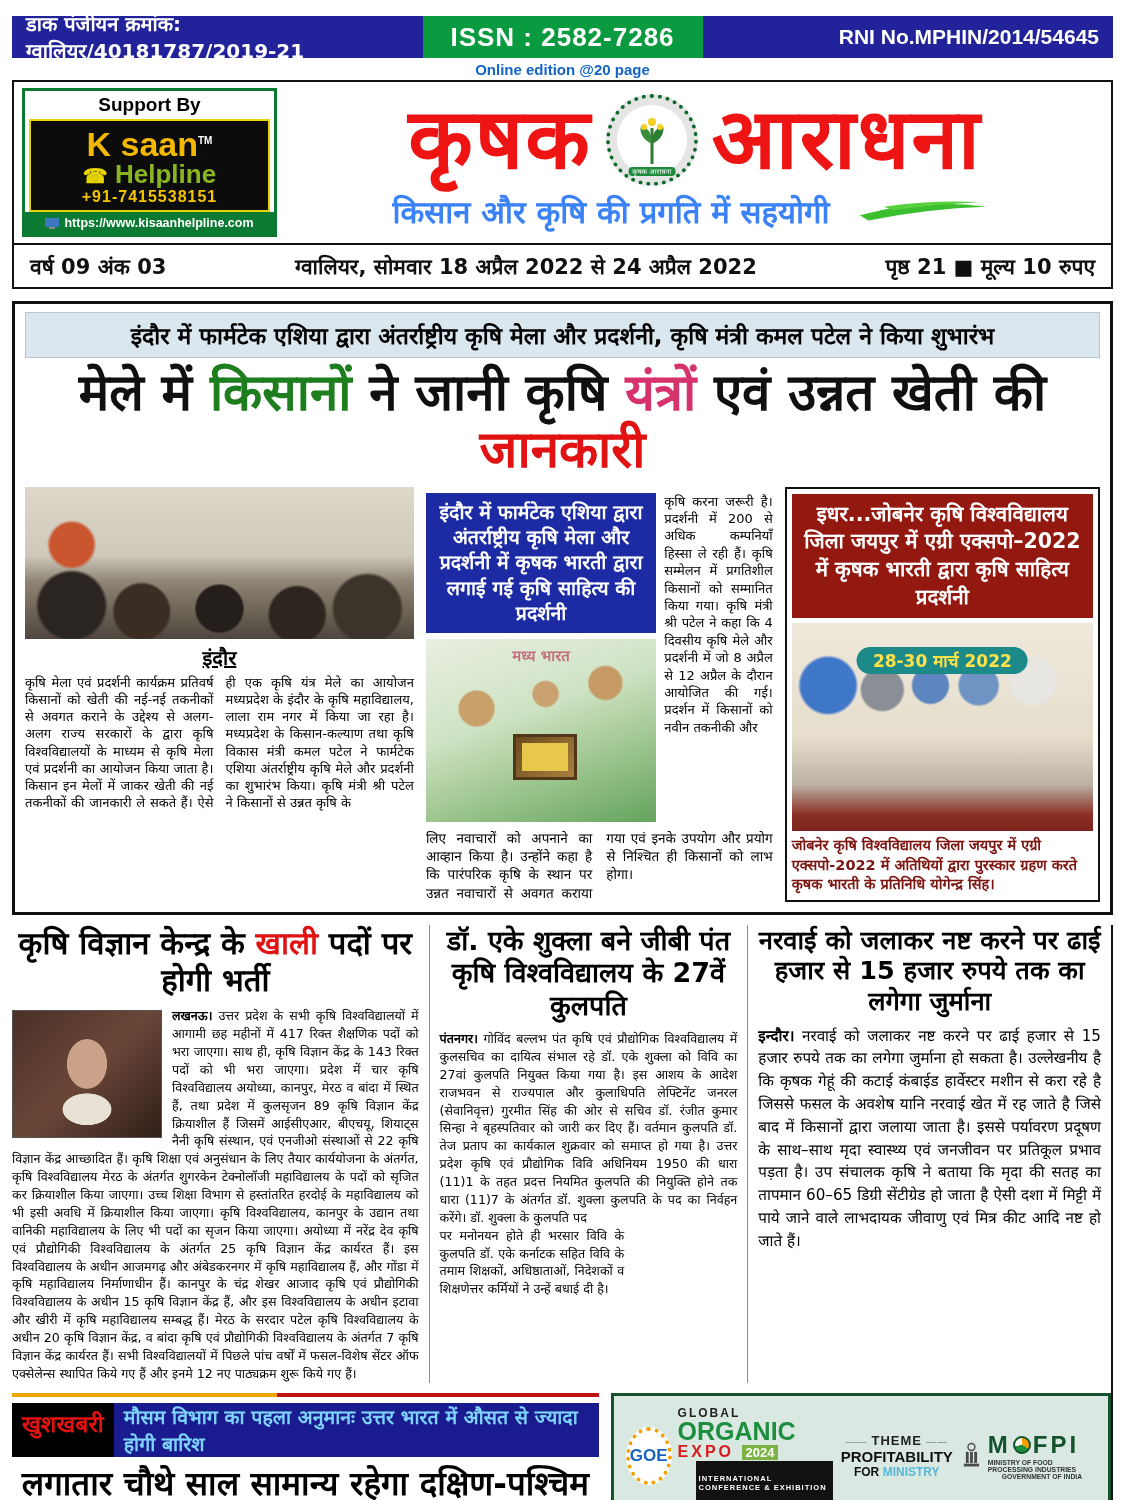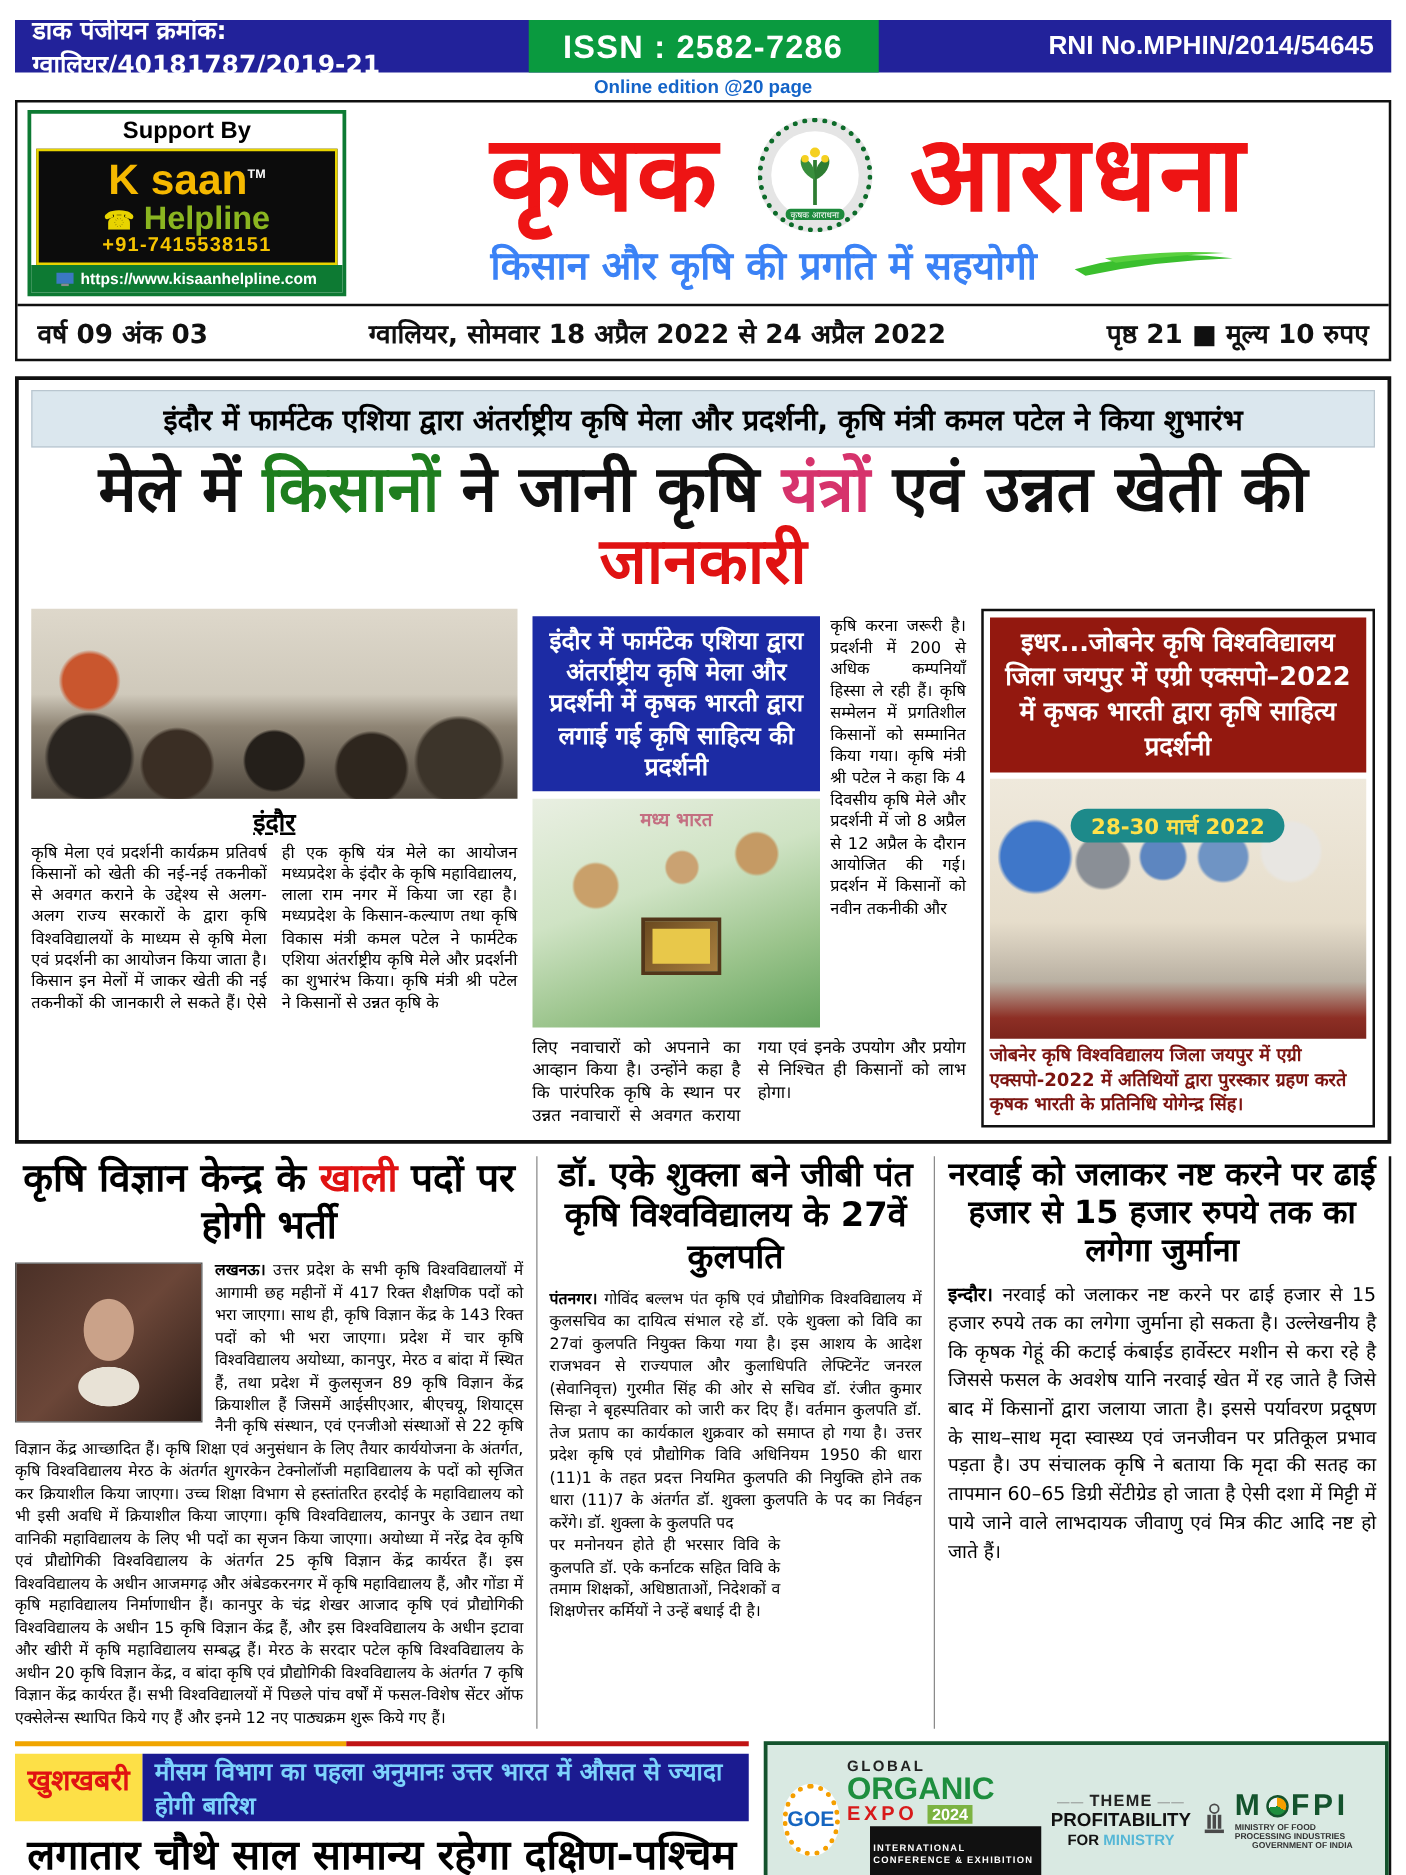--- a/index.html
+++ b/index.html
@@ -20,21 +20,21 @@
   .support { width:255px; border:3px solid #0d7a33; background:#fff; }
   .support-title { text-align:center; font-weight:bold; font-size:19px; padding:3px 0; font-family:"Liberation Sans",sans-serif; }
   .k-logo { background:#0c0c0c; border:2px solid #e8d400; margin:0 4px; padding:6px 4px 4px; text-align:center; }
   .k-line1 { font-size:34px; font-weight:bold; color:#f5b800; line-height:1; font-family:"Liberation Sans",sans-serif; }
   .k-line1 sup { font-size:10px; color:#fff; }
   .k-line2 { font-size:26px; font-weight:bold; color:#8ab520; line-height:1.05; font-family:"Liberation Sans",sans-serif; }
   .k-phone { color:#f5c400; font-weight:bold; font-size:16px; letter-spacing:1px; font-family:"Liberation Sans",sans-serif; }
   .k-url { background:#0d7a33; color:#fff; font-weight:bold; font-size:12.5px; text-align:center; padding:4px 2px; display:flex; gap:5px; justify-content:center; align-items:center; font-family:"Liberation Sans",sans-serif;}
   .wheat { color:#e8d400; font-size:20px; }
   .title-wrap { flex:1; display:flex; flex-direction:column; align-items:center; justify-content:center; }
-  .title-row { display:flex; align-items:center; gap:30px; }
+  .title-row { display:flex; align-items:center; gap:14px; }
   .np-title { font-size:84px; font-weight:bold; color:#ee1414; line-height:0.95; letter-spacing:2px; }
   .logo-badge { width:92px; height:92px; border-radius:50%; background:#e5e5e5; display:flex; align-items:center; justify-content:center; position:relative; border:4px dotted #0d6b2a; }
   .logo-inner { width:70px; height:70px; border-radius:50%; background:#fff; display:flex; align-items:center; justify-content:center; overflow:hidden; }
   .logo-ribbon { position:absolute; bottom:6px; left:50%; transform:translateX(-50%); background:#1d8a3c; color:#fff; font-size:7px; padding:0 4px; border-radius:4px; white-space:nowrap; }
   .tag-row { display:flex; align-items:center; gap:18px; margin-top:4px; width:100%; justify-content:center; }
   .tagline { color:#3b82f6; font-size:31px; font-weight:bold; }
   .swoosh { width:150px; height:26px; }
 
   
   .dateline { display:flex; border-top:2px solid #101010; padding:7px 16px; font-weight:bold; font-size:21px; color:#101010; }
@@ -106,21 +106,21 @@
   .b2c2 .tail { width:62%; }
   .b2c3 .a-body { font-size:15.2px; line-height:1.5; }
 
   
   .band3 { display:flex; gap:12px; margin-top:10px; align-items:flex-start; }
   .weather { width:54%; }
   .w-divider { display:flex; height:4px; margin-bottom:6px; }
   .w-divider .seg1 { width:265px; background:#f0a500; }
   .w-divider .seg2 { flex:1; background:#c01414; }
   .w-striprow { display:flex; align-items:stretch; }
-  .w-badge { background:#fde047; color:#e01212; font-weight:bold; font-size:23px; padding:4px 10px; }
+  .w-badge { background:#000000; color:#e01212; font-weight:bold; font-size:23px; padding:4px 10px; }
   .w-strip { background:#1b1b90; color:#7dd3fc; font-weight:bold; font-size:19.5px; flex:1; display:flex; align-items:center; padding:0 10px; }
   .w-hl { font-weight:bold; font-size:33px; text-align:center; line-height:1.15; margin:8px 0 8px; }
 
   
   .adbox { width:46%; border:3px solid #14532d; background:#d9e9e2; padding:10px 12px 0; }
   .ad-logos { display:flex; align-items:center; justify-content:space-between; gap:8px; }
   .goe { display:flex; align-items:center; gap:6px; }
   .goe-circle { width:58px; height:58px; border-radius:50%; border:4px dotted #f59f00; background:#fff; color:#1565c0; display:flex; align-items:center; justify-content:center; font-weight:bold; font-size:17px; font-family:"Liberation Sans",sans-serif; }
   .goe-text .g1 { font-size:12px; font-weight:bold; color:#222; letter-spacing:2px; font-family:"Liberation Sans",sans-serif;}
   .goe-text .g2 { font-size:25px; font-weight:bold; color:#1e8e3e; line-height:.95; font-family:"Liberation Sans",sans-serif;}

